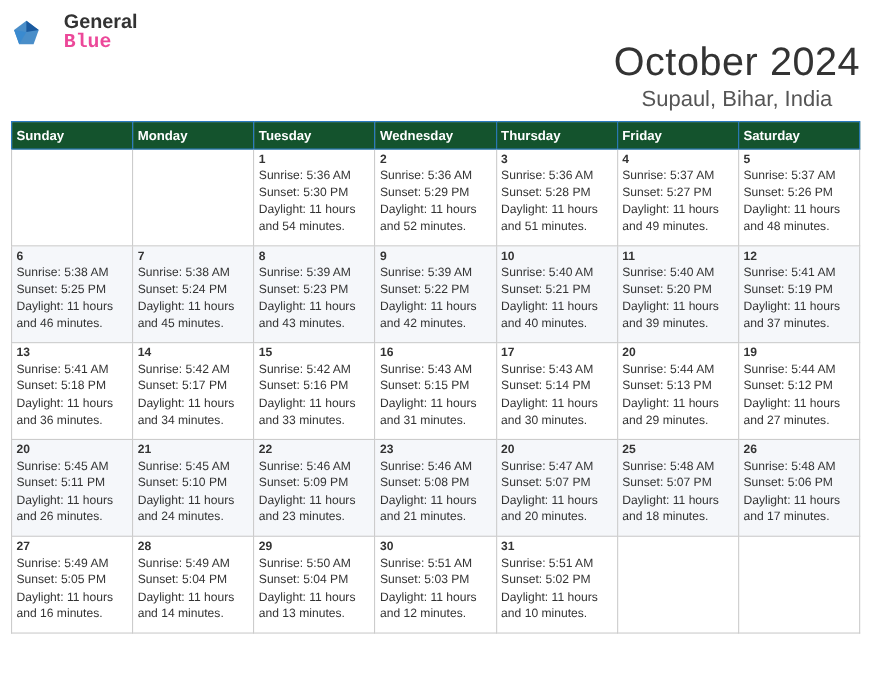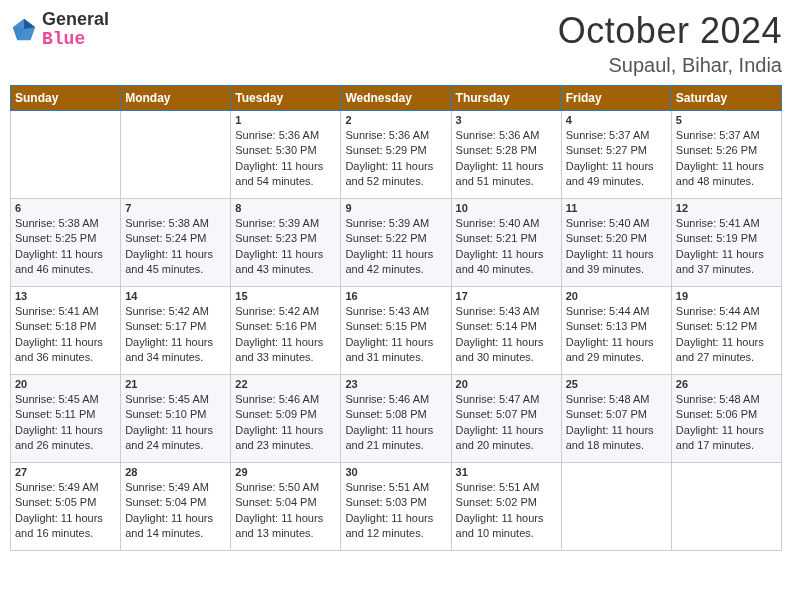--- a/index.html
+++ b/index.html
@@ -18,54 +18,55 @@
     }
     .header {
       display: flex;
       justify-content: space-between;
       align-items: flex-start;
       margin-bottom: 8px;
     }
     .logo {
       display: flex;
       align-items: center;
-      gap: 4px;
+      gap: 20px;
     }
     .logo-text {
       font-size: 18px;
       font-weight: bold;
       line-height: 1.1;
     }
     .logo-general { color: #333; }
     .logo-blue { color: #ec4899; font-family: Liberation Mono, monospace; }
     .logo-icon {
       width: 28px;
       height: 28px;
     }
     .title-block {
-      text-align: right;
+      text-align: center;
+      margin-top: 25px;
     }
     .month-title {
       font-size: 36px;
       font-weight: normal;
       color: #333;
       letter-spacing: 0.5px;
     }
     .location-title {
       font-size: 20px;
       color: #555;
       margin-top: 2px;
     }
     .calendar-table {
       width: 100%;
       border-collapse: collapse;
       font-size: 9.5px;
     }
     .calendar-table thead th {
-      background: #a16207;
+      background: #14532d;
       color: #fff;
       padding: 5px 4px;
       text-align: left;
       font-size: 12px;
       font-weight: bold;
       border: 1px solid #2a7abf;
     }
     .calendar-table tbody td {
       border: 1px solid #ccc;
       vertical-align: top;

